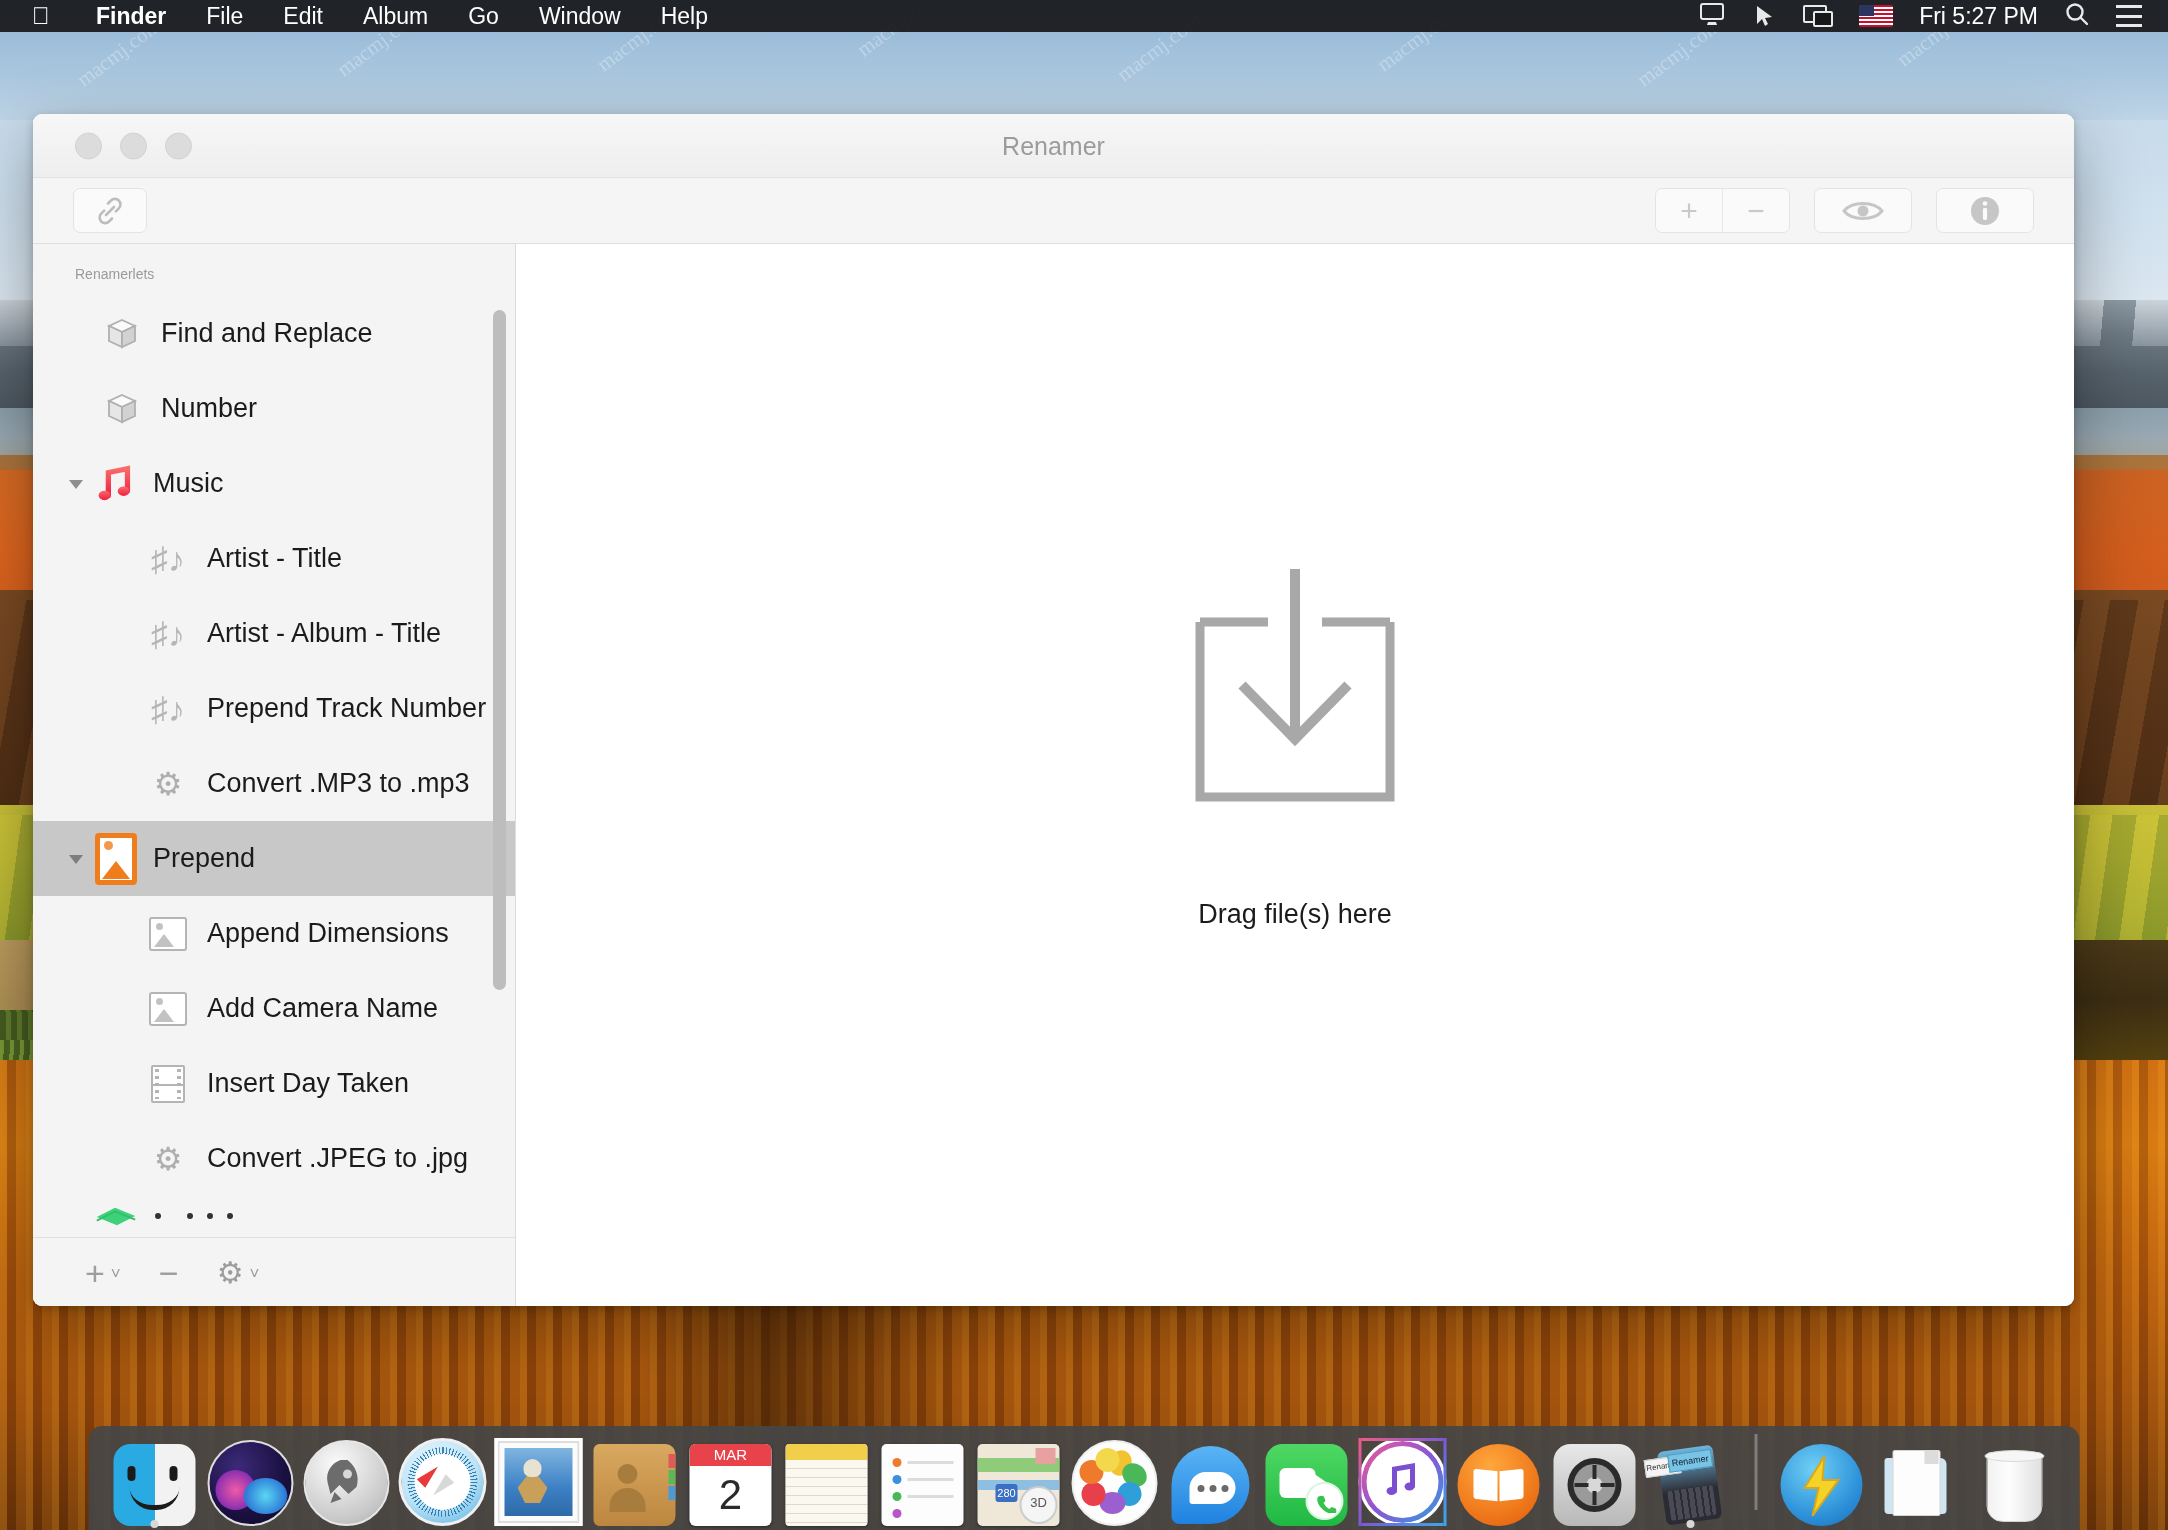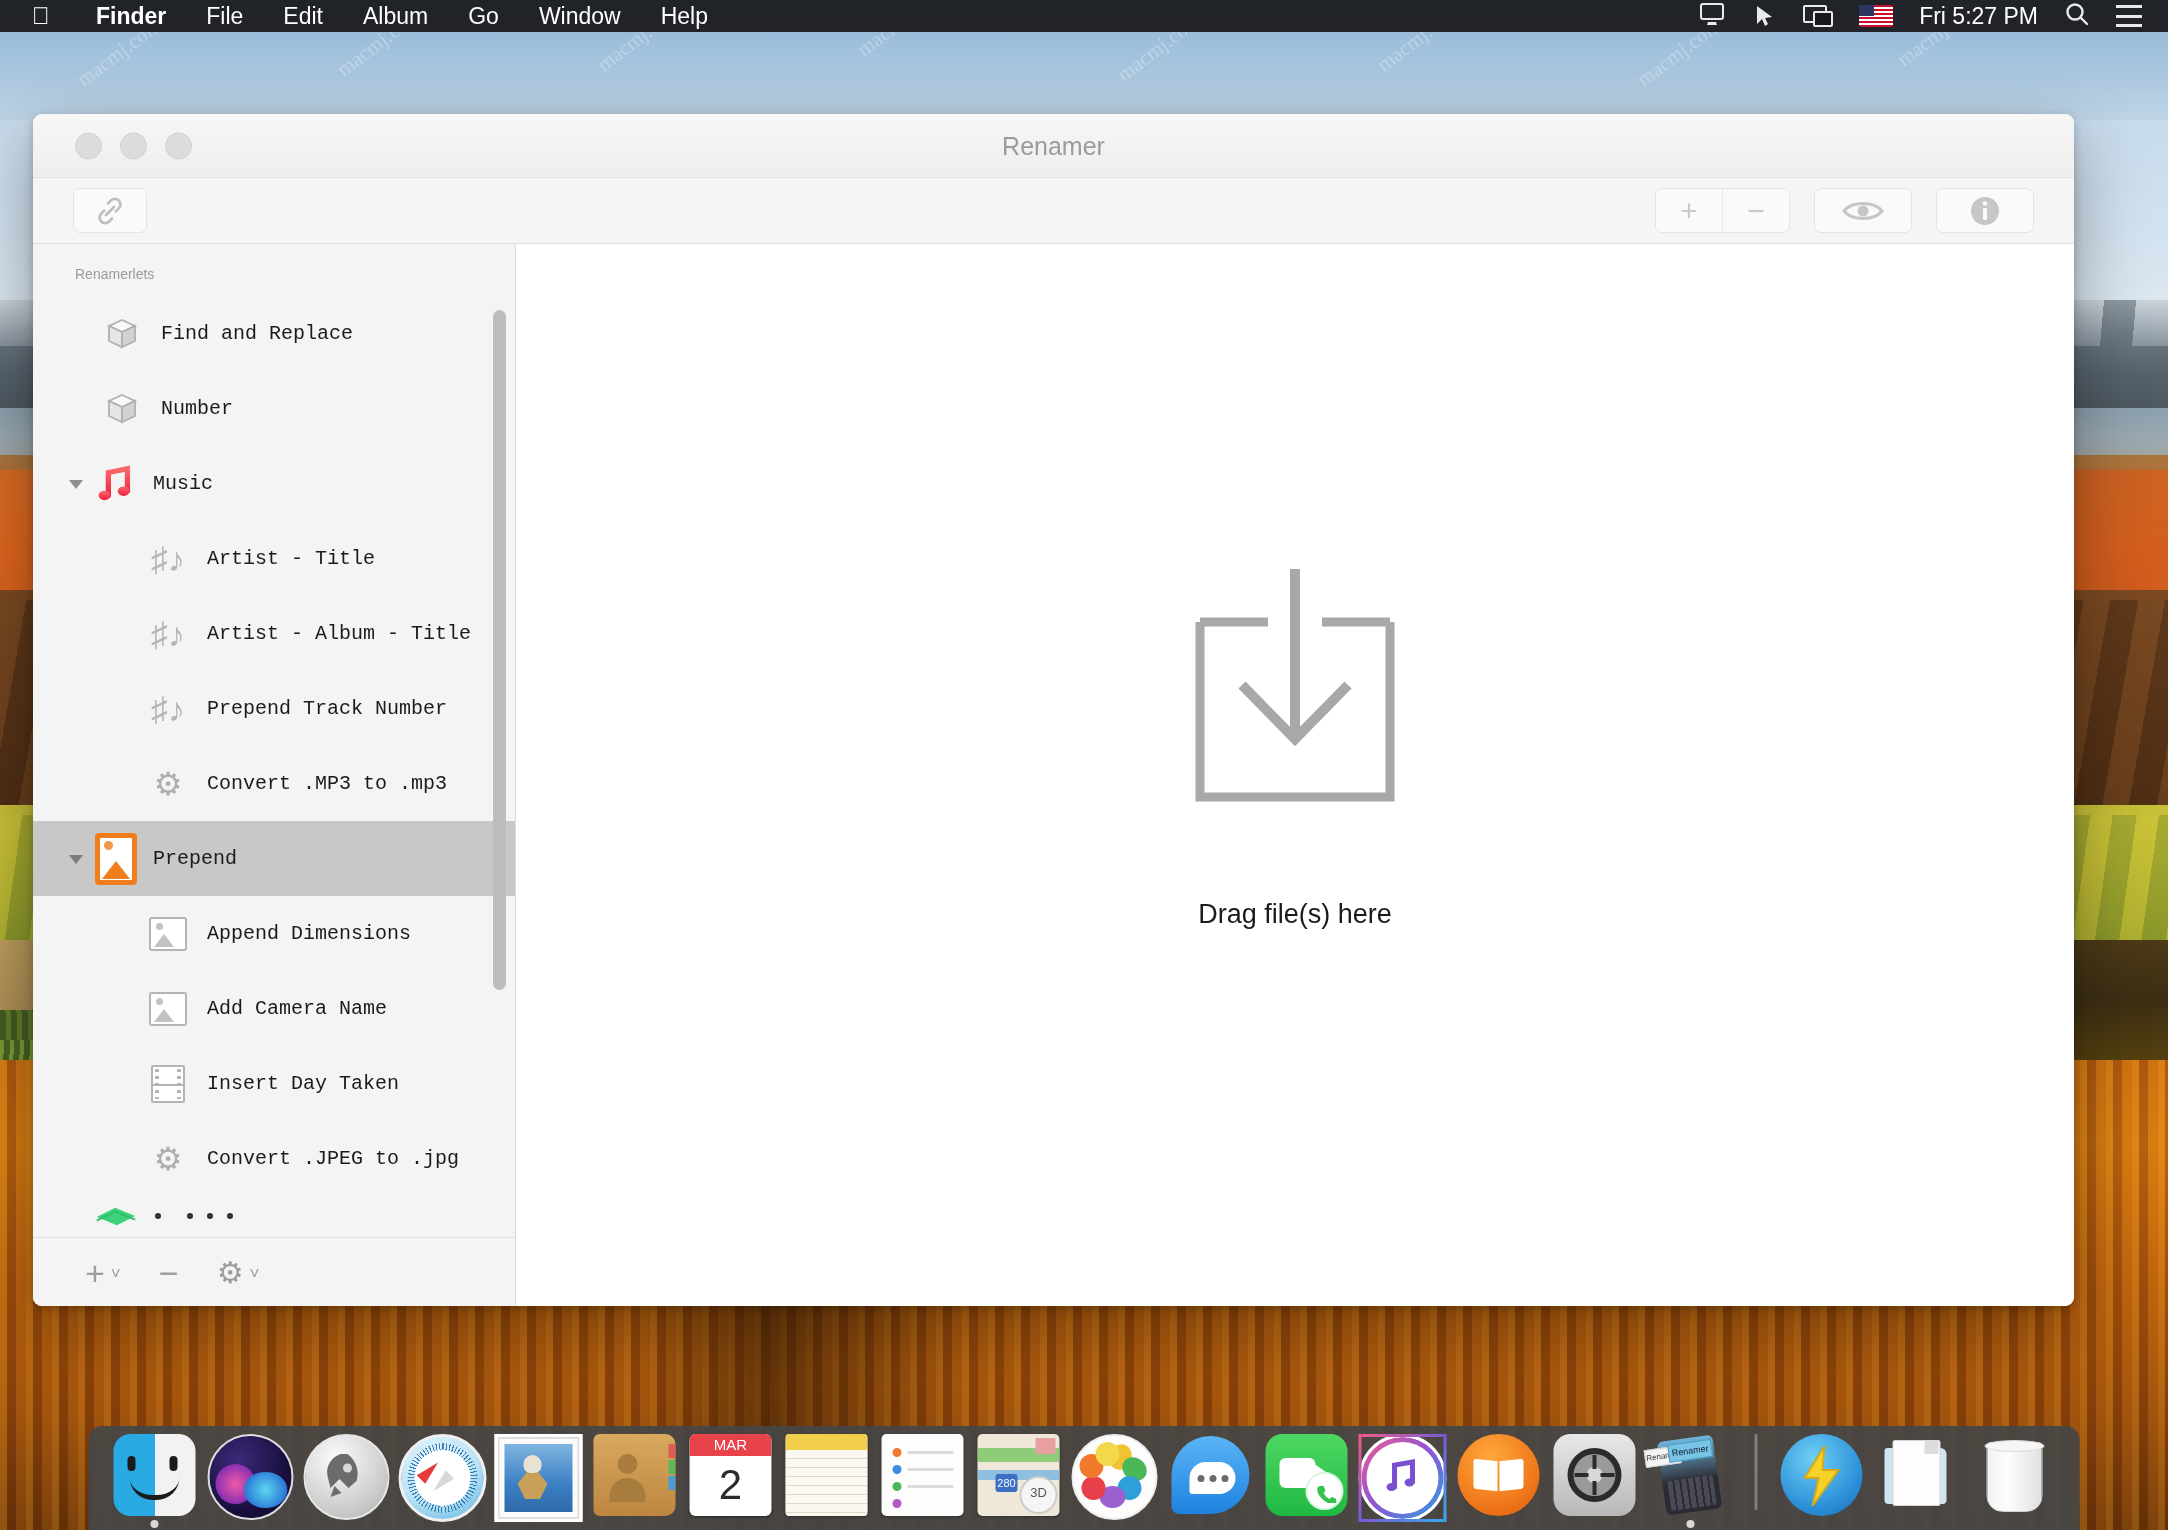--- a/index.html
+++ b/index.html
@@ -104,21 +104,21 @@
   
   #sidebar{width:482px;background:#f4f4f4;border-right:1px solid #dcdcdc;
     position:relative;display:flex;flex-direction:column;}
   #side-head{font-size:14px;color:#9a9a9a;padding:22px 0 14px 42px;}
   #side-list{flex:1;overflow:hidden;position:relative;}
   .row{height:75px;display:flex;align-items:center;position:relative;}
   .row.sel{background:#c8c8c8;}
   .tri{width:22px;height:22px;margin-left:32px;flex:none;}
   .tri-sp{width:22px;margin-left:32px;flex:none;}
   .ic{width:42px;height:42px;flex:none;display:flex;align-items:center;justify-content:center;}
-  .row .lbl{font-size:20px;color:#1b1b1b;white-space:nowrap;font-family:Liberation Mono, monospace;}
+  .row .lbl{font-size:27px;color:#1b1b1b;white-space:nowrap;}
   .lvl0 .ic{margin-left:14px;} .lvl0 .lbl{margin-left:18px;}
   .lvl1 .ic{margin-left:60px;} .lvl1 .lbl{margin-left:18px;}
   .grp  .ic{margin-left:8px;}  .grp  .lbl{margin-left:16px;}
   
   .cube{width:36px;height:36px;}
   
   .note{font-size:34px;color:#b6b6b6;line-height:1;}
   .gear{font-size:32px;color:#aeaeae;line-height:1;}
   .imgic{width:34px;height:30px;border:2px solid #b4b4b4;border-radius:3px;position:relative;background:#fff;}
   .imgic::before{content:"";position:absolute;left:3px;bottom:2px;width:0;height:0;
@@ -151,21 +151,21 @@
   
   #content{flex:1;background:#fff;display:flex;flex-direction:column;
     align-items:center;justify-content:center;}
   #dropzone{display:flex;flex-direction:column;align-items:center;transform:translateY(-28px);}
   #drop-label{font-size:27px;color:#1b1b1b;margin-top:52px;}
 
   
   #dock{position:absolute;left:50%;transform:translateX(-50%);bottom:0;
     height:100px;background:rgba(70,70,70,.93);border-radius:14px 14px 0 0;
     display:flex;align-items:flex-end;padding:0 18px 4px;gap:0;z-index:60;}
-  .dk{width:96px;height:92px;display:flex;flex-direction:column;align-items:center;position:relative;}
+  .dk{width:96px;height:92px;display:flex;flex-direction:column;align-items:center;justify-content:flex-end;position:relative;}
   .dkic{width:82px;height:82px;position:relative;}
   .dot{position:absolute;bottom:-2px;left:50%;transform:translateX(-50%);
     width:8px;height:8px;border-radius:50%;background:#d8d8d8;}
   .dksep{width:3px;height:76px;background:rgba(255,255,255,.3);margin:0 16px 8px;align-self:center;}
   .rnd{border-radius:50%;}
   .sq{border-radius:17px;}
 </style>
 </head>
 <body>
 

